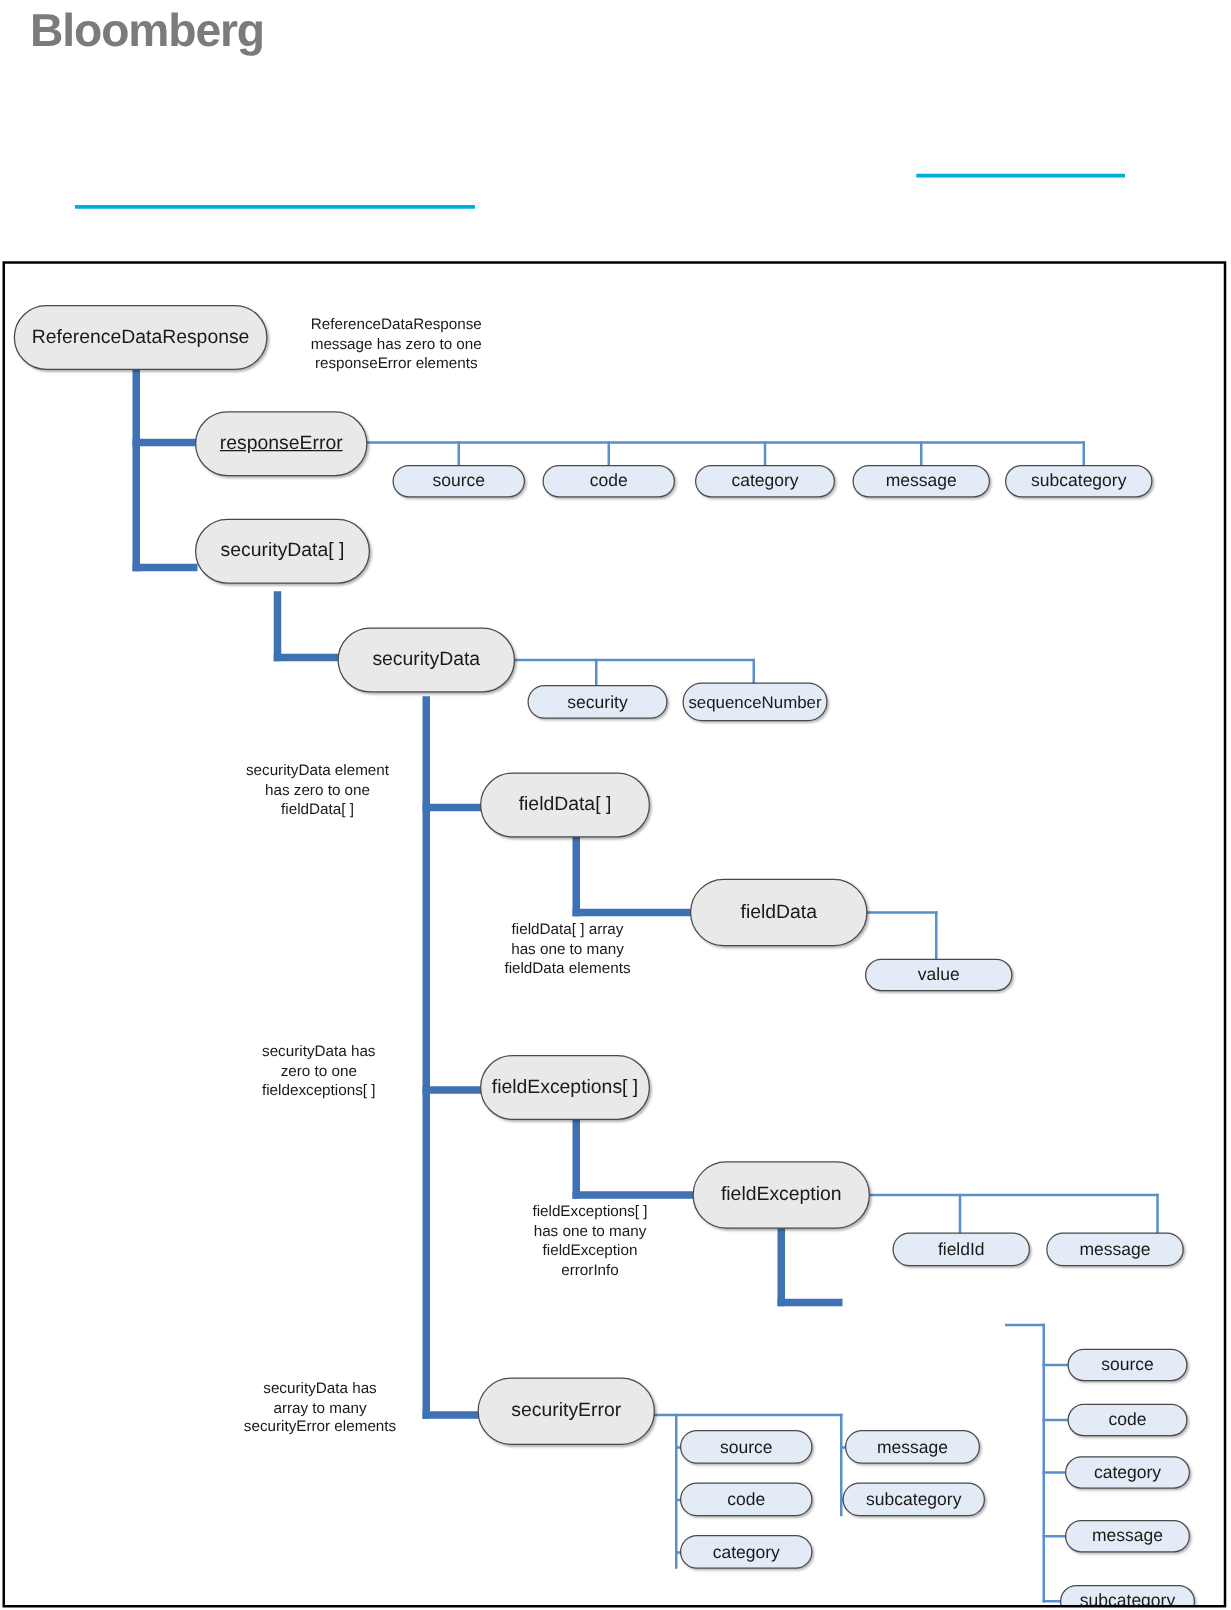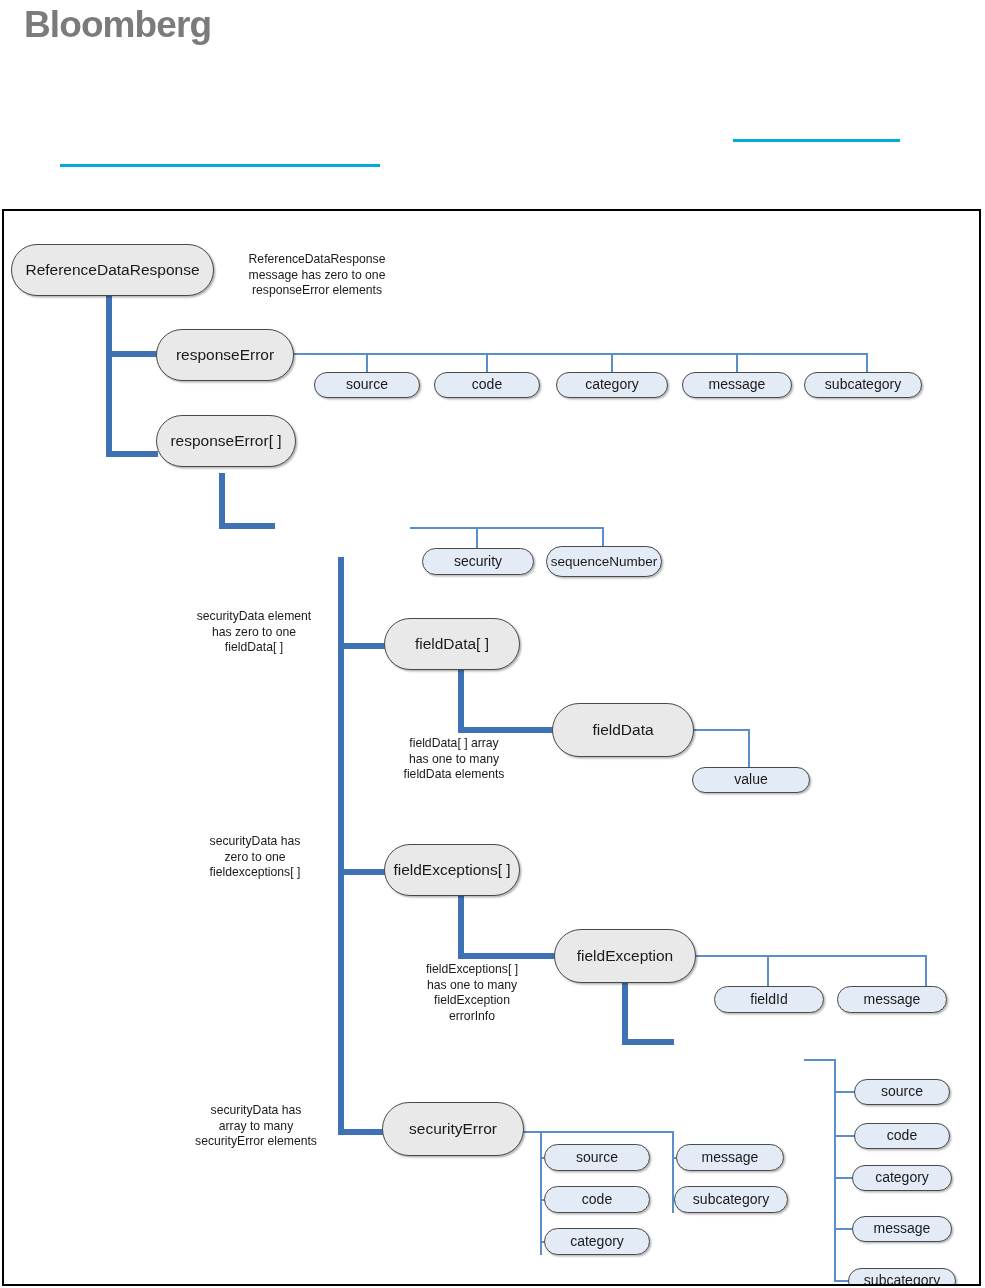--- a/index.html
+++ b/index.html
@@ -123,24 +123,25 @@
     <div class="conn thin" style="left:536px;top:920px;width:2px;height:124px;"></div>
     <div class="conn thin" style="left:668px;top:920px;width:2px;height:82px;"></div>
     <div class="conn thin" style="left:536px;top:946px;width:14px;height:2px;"></div>
     <div class="conn thin" style="left:536px;top:988px;width:14px;height:2px;"></div>
     <div class="conn thin" style="left:536px;top:1030px;width:14px;height:2px;"></div>
     <div class="conn thin" style="left:668px;top:946px;width:14px;height:2px;"></div>
     <div class="conn thin" style="left:668px;top:988px;width:14px;height:2px;"></div>
 
     <div class="node parent" style="left:7px;top:33px;width:203px;height:52px;">ReferenceDataResponse</div>
 
-    <div class="node parent" style="left:152px;top:118px;width:138px;height:52px;">responseError</div>
-
-    <div class="node parent" style="left:152px;top:204px;width:140px;height:52px;">responseError[ ]</div>
-
+    <div class="node parent" style="left:152px;top:118px;width:138px;height:52px;text-decoration:underline;">responseError</div>
+
+    <div class="node parent" style="left:152px;top:204px;width:140px;height:52px;">securityData[ ]</div>
+
+    <div class="node parent" style="left:266px;top:291px;width:142px;height:52px;">securityData</div>
 
     <div class="node parent" style="left:380px;top:407px;width:136px;height:52px;">fieldData[ ]</div>
 
     <div class="node parent" style="left:548px;top:492px;width:142px;height:54px;">fieldData</div>
 
     <div class="node parent" style="left:380px;top:633px;width:136px;height:52px;">fieldExceptions[ ]</div>
 
     <div class="node parent" style="left:550px;top:718px;width:142px;height:54px;">fieldException</div>
 
 

